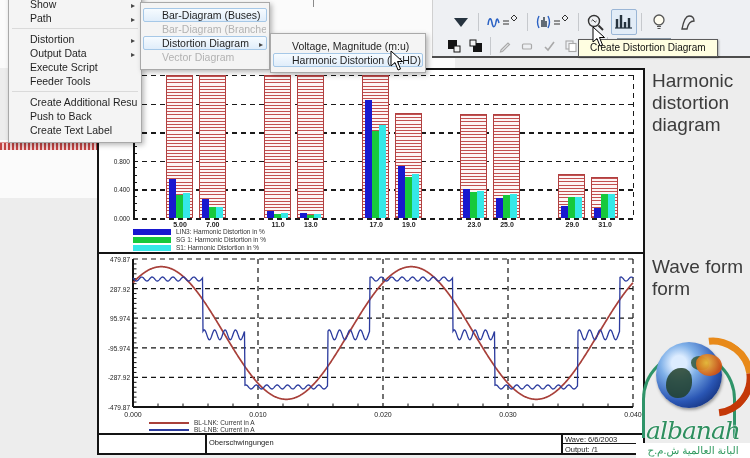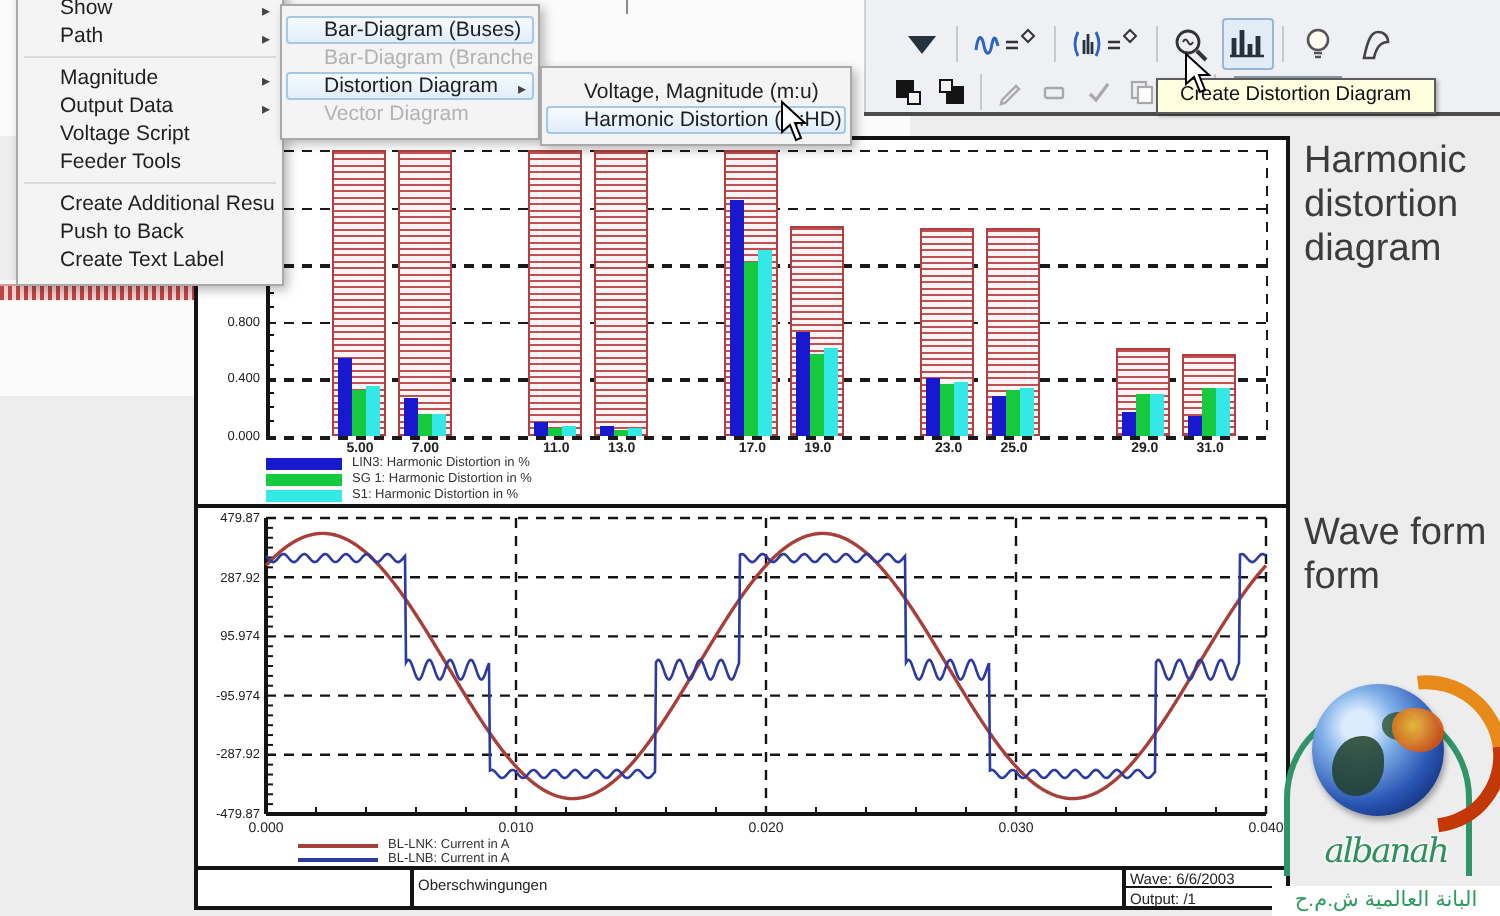--- a/index.html
+++ b/index.html
@@ -62,44 +62,44 @@
       background:radial-gradient(circle at 35% 32%,#dcecff 0 12%,#7fb0e8 30%,#2a56b4 62%,#0c2468 90%);
       box-shadow:1px 2px 3px rgba(0,0,0,.35);}
   .logo .land1{position:absolute;left:30px;top:26px;width:26px;height:30px;border-radius:60% 40% 55% 45%;
       background:#21402a;opacity:.85;}
   .logo .land2{position:absolute;left:55px;top:14px;width:18px;height:14px;border-radius:50% 60% 40% 55%;background:#2c5231;opacity:.8;}
   .logo .swoosh{position:absolute;left:38px;top:-4px;width:66px;height:64px;border-radius:50%;
       border:7px solid transparent;border-top-color:#e88a1a;border-right-color:#c43808;transform:rotate(38deg);}
   .logo .flame{position:absolute;left:60px;top:12px;width:26px;height:22px;border-radius:45% 60% 50% 60%;
       background:radial-gradient(circle at 40% 40%,#f6c23a,#d8540e 70%);opacity:.9;}
   .logo .brand{position:absolute;left:0;top:74px;width:114px;text-align:center;
-      font-family:"DejaVu Serif",serif;font-style:italic;font-size:17px;color:#2f8f5f;letter-spacing:-1px;
+      font-family:"DejaVu Serif",serif;font-style:italic;font-size:25px;color:#2f8f5f;letter-spacing:-1px;
       text-shadow:0 0 2px #fff,0 0 2px #fff;}
   .logo .arabic{position:absolute;left:0;top:101px;width:114px;height:15px;background:#fff;color:#2f9a5f;
       font-size:10.5px;line-height:15px;text-align:center;direction:rtl;}
   .cursor{z-index:20;}
   .ibeam{left:313px;top:0;width:1px;height:7px;background:#8a8a8a;}
 </style>
 </head>
 <body>
 
 <div class="screen">
 
   <div class="abs bg-white-top"></div>
   <div class="abs bg-white-left"></div>
   <div class="abs red-stripe"></div>
   <div class="abs ibeam"></div>
 
   <div id="context-menu" class="abs menu" style="left:8px;top:-9px;width:132px;">
       <div class="mi"><span>Show</span><span class="arrow">▸</span></div>
       <div class="mi"><span>Path</span><span class="arrow">▸</span></div>
       <div class="msep"></div>
-      <div class="mi"><span>Magnitude</span><span class="arrow">▸</span></div>
+      <div class="mi"><span>Distortion</span><span class="arrow">▸</span></div>
       <div class="mi"><span>Output Data</span><span class="arrow">▸</span></div>
-      <div class="mi"><span>Voltage Script</span></div>
+      <div class="mi"><span>Execute Script</span></div>
       <div class="mi"><span>Feeder Tools</span></div>
       <div class="msep"></div>
       <div class="mi"><span>Create Additional Result...</span></div>
       <div class="mi"><span>Push to Back</span></div>
       <div class="mi"><span>Create Text Label</span></div>
     </div>
   <div id="show-submenu" class="abs menu" style="left:140px;top:2px;width:128px;z-index:11;">
       <div class="mi hov"><span>Bar-Diagram (Buses)</span></div>
       <div class="mi dis"><span>Bar-Diagram (Branches)</span></div>
       <div class="mi hov"><span>Distortion Diagram</span><span class="arrow">▸</span></div>

